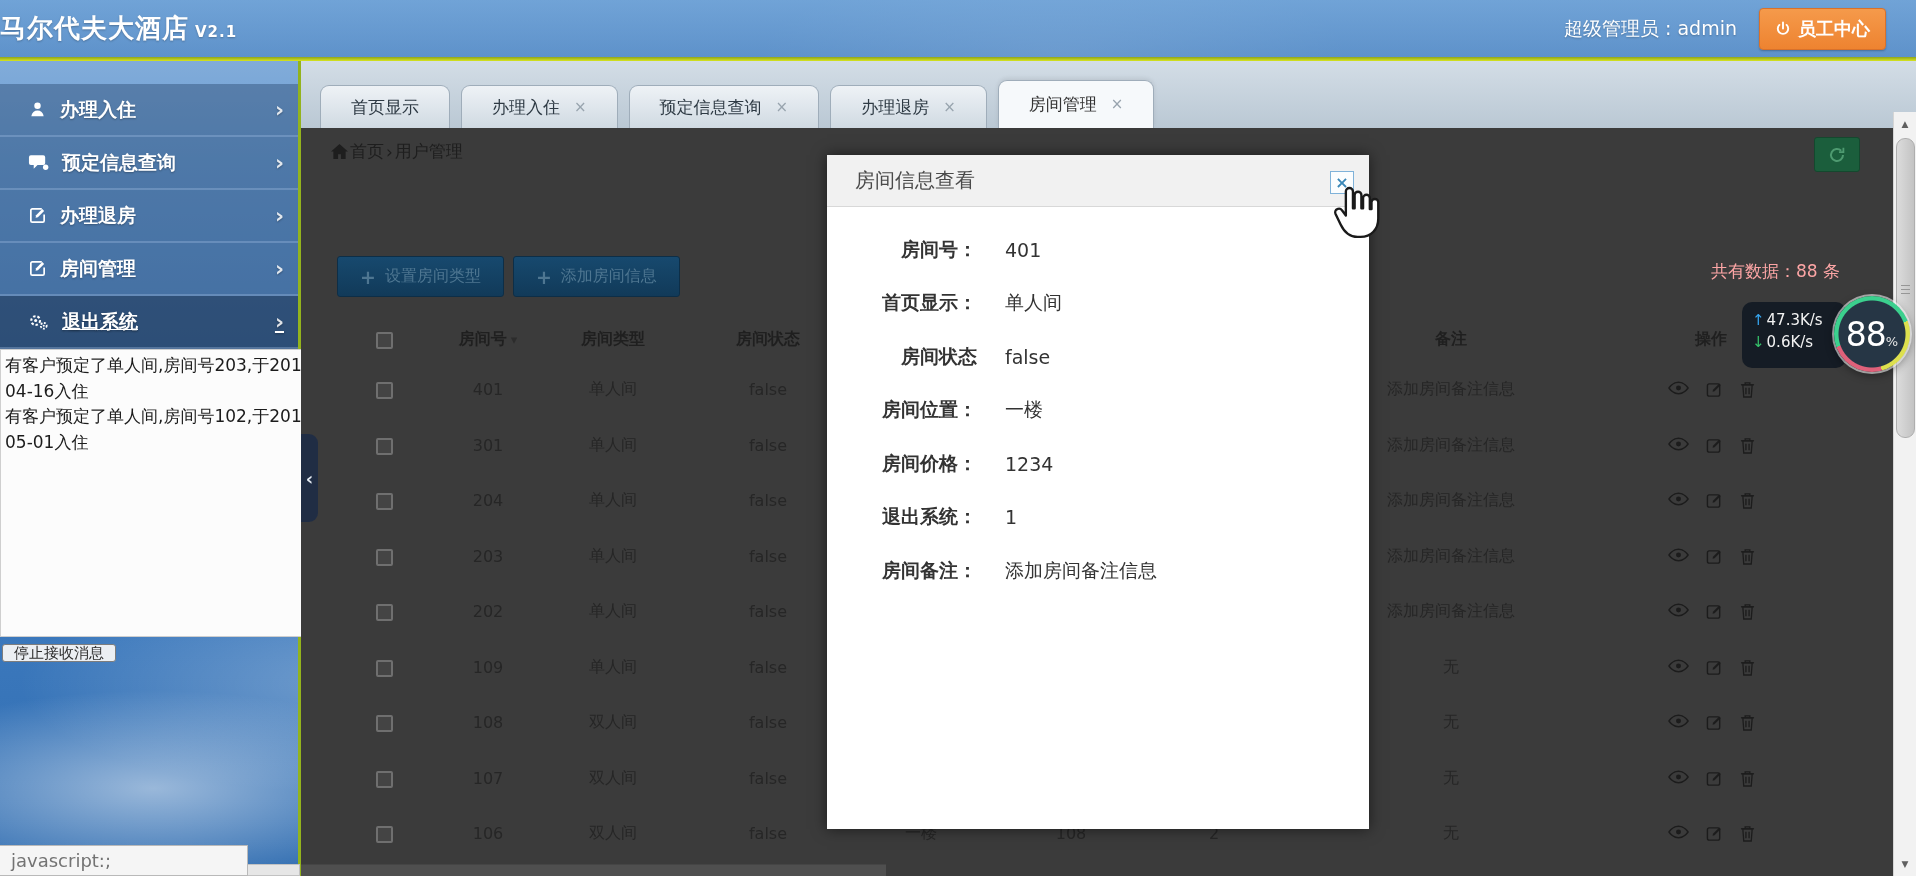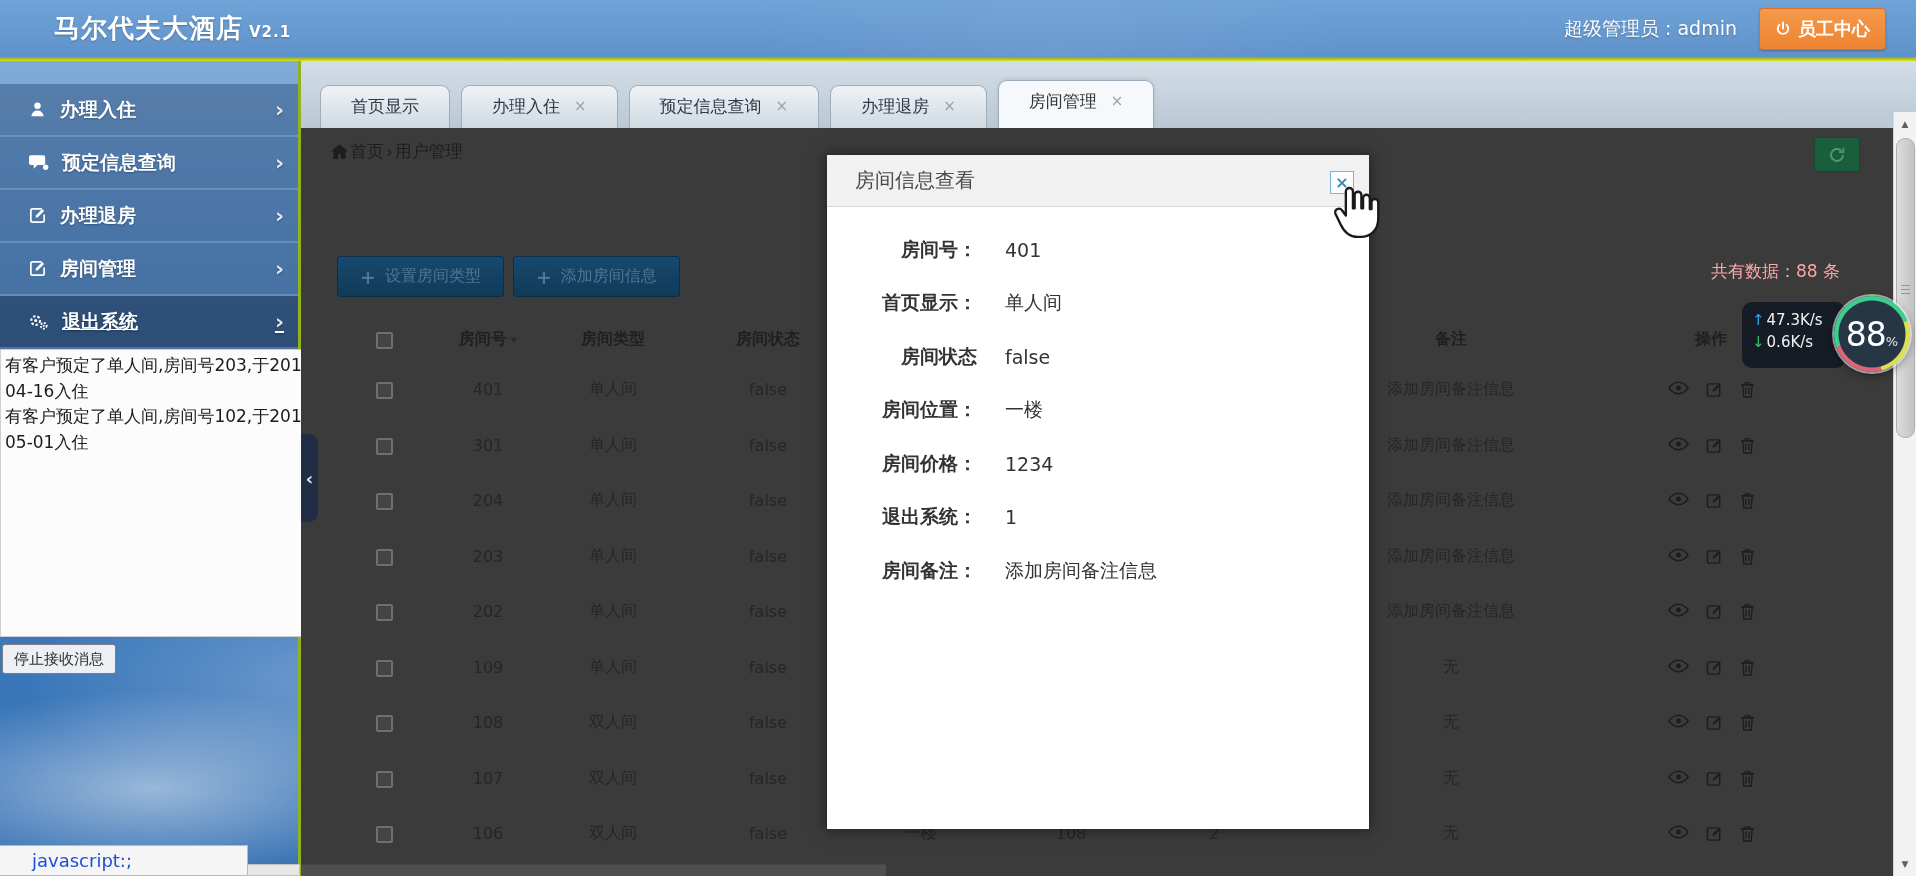--- a/index.html
+++ b/index.html
@@ -11,21 +11,21 @@
       radial-gradient(ellipse 420px 140px at 8% 90%, rgba(255,255,255,0.50), transparent 70%),
       radial-gradient(ellipse 520px 160px at 20% 78%, rgba(255,255,255,0.30), transparent 70%),
       radial-gradient(ellipse 420px 120px at 55% 6%, rgba(255,255,255,0.22), transparent 70%),
       radial-gradient(ellipse 380px 120px at 85% 30%, rgba(255,255,255,0.12), transparent 70%),
       linear-gradient(180deg,#8fb4dc 0%,#6b9ed4 18%,#4f88c7 45%,#3c79bd 70%,#2f6cb0 100%);
   }
   
   .topbar{position:absolute;left:0;top:0;width:1916px;height:57px;
     background:linear-gradient(180deg,rgba(96,154,212,0.65),rgba(64,124,190,0.55));
     display:flex;align-items:center;}
-  .brand{margin-left:54px;color:#fff;font-size:26px;font-weight:bold;letter-spacing:1px;text-shadow:0 1px 2px rgba(0,0,0,0.25);}
+  .brand{color:#fff;font-size:26px;font-weight:bold;letter-spacing:1px;text-shadow:0 1px 2px rgba(0,0,0,0.25);}
   .brand .ver{font-size:15px;font-weight:bold;margin-left:6px;}
   .topbar-right{margin-left:auto;margin-right:30px;display:flex;align-items:center;gap:22px;}
   .admin-text{color:#fff;font-size:19px;text-shadow:0 1px 2px rgba(0,0,0,0.25);}
   .staff-btn{display:flex;align-items:center;gap:7px;background:linear-gradient(180deg,#f59a4b,#ee8330);
     border:1px solid #d9712a;border-radius:4px;color:#fff;font-size:18px;font-weight:bold;
     padding:8px 15px;cursor:pointer;box-shadow:0 1px 2px rgba(0,0,0,0.25);}
   
   .accent{position:absolute;left:0;top:57px;width:1916px;height:4px;
     background:linear-gradient(180deg,#8fa51c,#d7e41f);}
   .vline{position:absolute;left:298px;top:61px;width:3px;height:815px;background:#93b31d;}
@@ -33,32 +33,32 @@
   .sidebar{position:absolute;left:0;top:61px;width:298px;height:815px;}
   .menu{padding-top:23px;}
   .menu-item{height:53px;display:flex;align-items:center;gap:13px;padding:0 14px 0 28px;
     background:rgba(44,76,116,0.45);border-bottom:2px solid rgba(160,190,225,0.35);
     color:#fff;font-size:19px;font-weight:bold;cursor:pointer;text-shadow:0 1px 2px rgba(0,0,0,0.3);}
   .menu-item.active{background:rgba(18,36,64,0.60);text-decoration:underline;}
   .menu-item .chev{margin-left:auto;font-size:22px;color:rgba(255,255,255,0.85);font-weight:bold;}
   .menu-item svg{flex:0 0 auto;}
   .notif{position:absolute;left:0;top:288px;width:335px;height:288px;background:#fcfcfc;
     color:#1c1c1c;font-size:17px;line-height:1.5;padding:3px 4px;overflow:hidden;border:1px solid #cfcfcf;}
-  .stop-btn{position:absolute;left:2px;top:583px;width:114px;height:30px;background:rgba(246,246,246,0.95);
+  .stop-btn{position:absolute;left:2px;top:583px;width:114px;height:18px;background:rgba(246,246,246,0.95);
     border:1px solid #7d7d7d;border-radius:3px;font-size:15px;color:#2e2e2e;
     display:flex;align-items:center;justify-content:center;cursor:pointer;font-family:inherit;}
   .collapse-tab{position:absolute;left:301px;top:434px;width:17px;height:88px;
     background:rgba(28,44,70,0.85);border-radius:0 9px 9px 0;display:flex;align-items:center;
     justify-content:center;color:#e8eef5;font-size:18px;font-weight:bold;cursor:pointer;z-index:5;}
   
   .tabsrow{position:absolute;left:301px;top:61px;width:1615px;height:67px;
     background:linear-gradient(180deg,#d3dde6,#bac8d4);display:flex;align-items:flex-end;padding-left:19px;}
   .tab{height:43px;line-height:41px;padding:0 30px;margin-right:11px;font-size:17px;color:#2e3a44;
     background:linear-gradient(180deg,#eef2f6,#d0dae2);border:1px solid #9fadba;border-bottom:none;
-    border-radius:9px 9px 0 0;cursor:pointer;display:flex;align-items:flex-start;white-space:nowrap;}
+    border-radius:9px 9px 0 0;cursor:pointer;display:flex;align-items:center;white-space:nowrap;}
   .tab .x{margin-left:14px;font-size:15px;color:#98a4ae;cursor:pointer;}
   .tab.active{height:48px;background:#f6f9fb;color:#333;position:relative;z-index:2;
     box-shadow:0 -2px 4px rgba(0,0,0,0.08);}
   
   .content{position:absolute;left:301px;top:128px;width:1615px;height:748px;background:#3b3b3b;overflow:hidden;}
   .crumbs{position:absolute;left:30px;top:12px;display:flex;align-items:center;gap:2px;
     color:#1e1e1e;font-size:17px;}
   .refresh-btn{position:absolute;left:1513px;top:9px;width:46px;height:35px;background:#1b5e3c;
     border:1px solid #14482e;border-radius:3px;display:flex;align-items:center;justify-content:center;
     color:#4e9a70;cursor:pointer;}
@@ -114,22 +114,22 @@
     justify-content:center;font-size:9px;color:#606060;cursor:pointer;}
   .sb-up{top:2px;} .sb-dn{bottom:2px;}
   .sb-thumb{position:absolute;left:2px;top:26px;width:19px;height:300px;border-radius:9px;
     background:linear-gradient(90deg,#dcdcdc,#c3c3c3);border:1px solid #aeaeae;cursor:pointer;}
   .sb-grip{position:absolute;left:4px;top:146px;width:9px;border-top:1px solid #969696;
     box-shadow:0 4px 0 #969696, 0 8px 0 #969696;}
   
   .hstrip{position:absolute;left:95px;top:864px;width:205px;height:12px;background:#e6e6e6;
     border:1px solid #c2c2c2;color:#777;font-size:12px;line-height:8px;padding-left:40px;z-index:65;}
   .js-tip{position:absolute;left:0;top:845px;width:248px;height:31px;background:#f5f5f5;
-    border:1px solid #b9b9b9;border-left:none;color:#1d4ed8;font-size:18px;line-height:29px;
-    padding-left:32px;z-index:70;}
+    border:1px solid #b9b9b9;border-left:none;color:#737373;font-size:18px;line-height:29px;
+    padding-left:11px;z-index:70;}
   
   .cursor{position:absolute;left:1330px;top:184px;z-index:99;pointer-events:none;}
 </style>
 </head>
 <body>
 
 <div id="app">
 
   <div class="topbar">
     <div class="brand">

